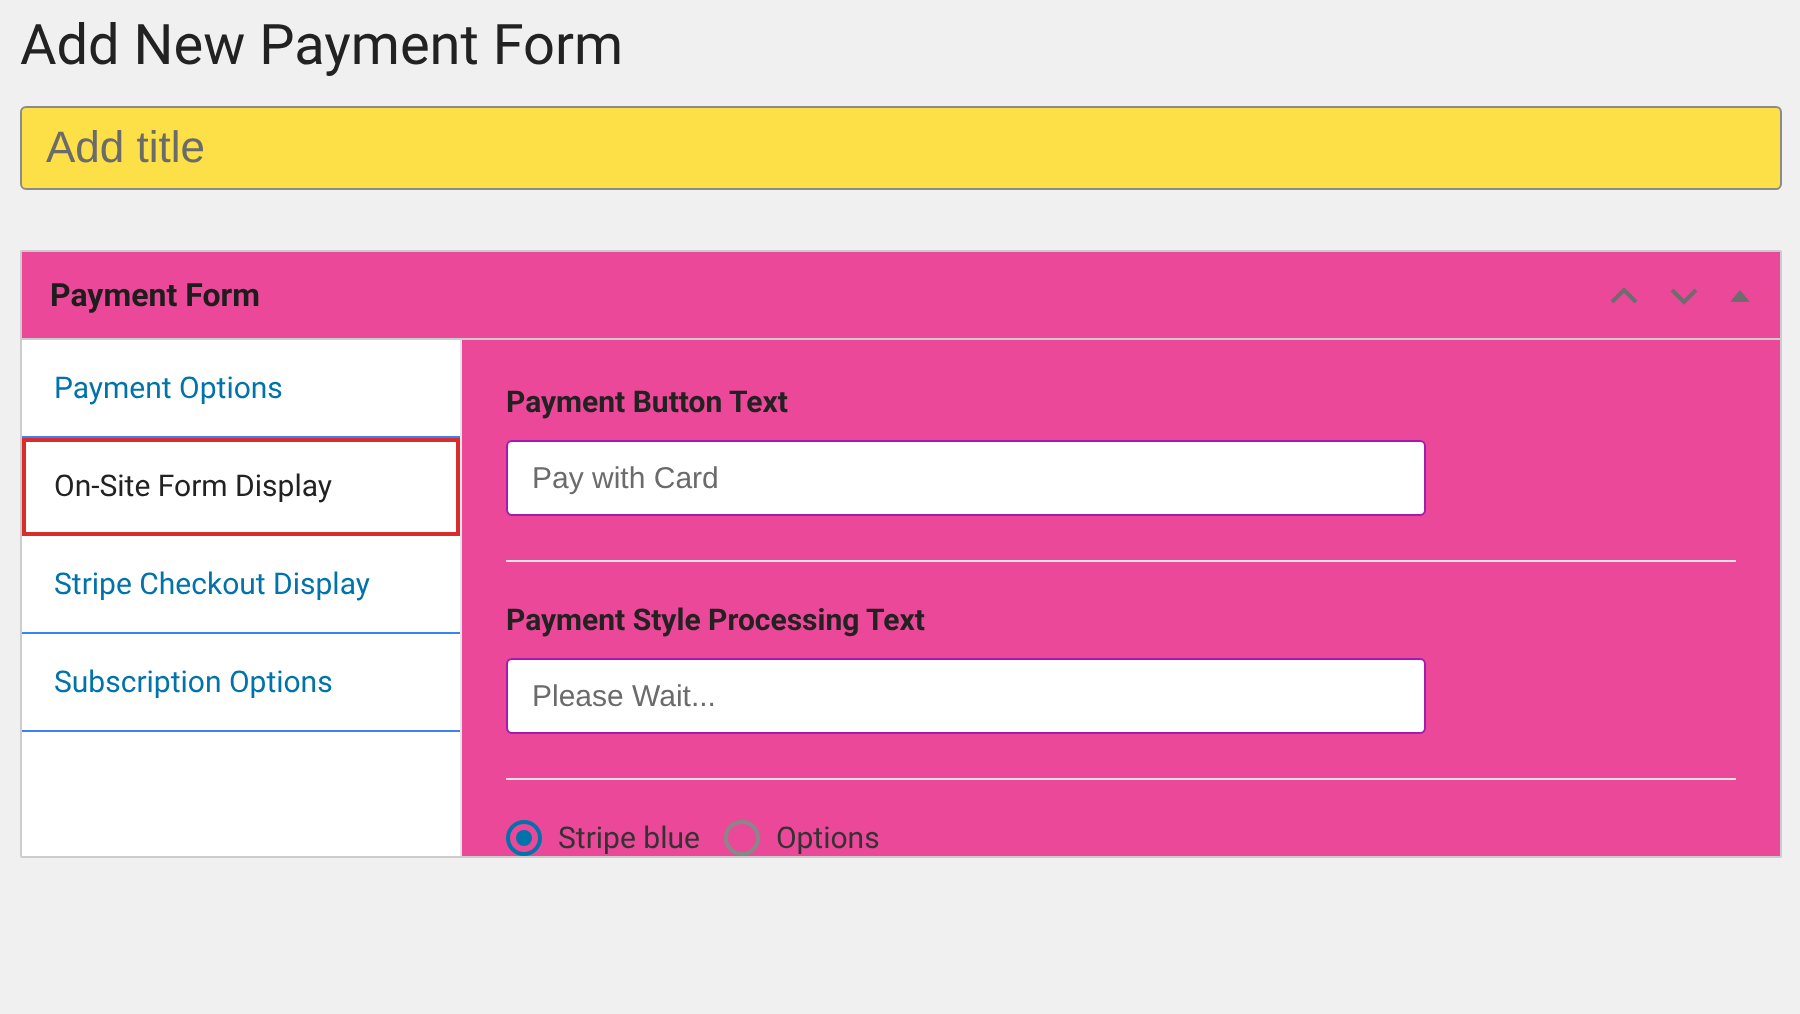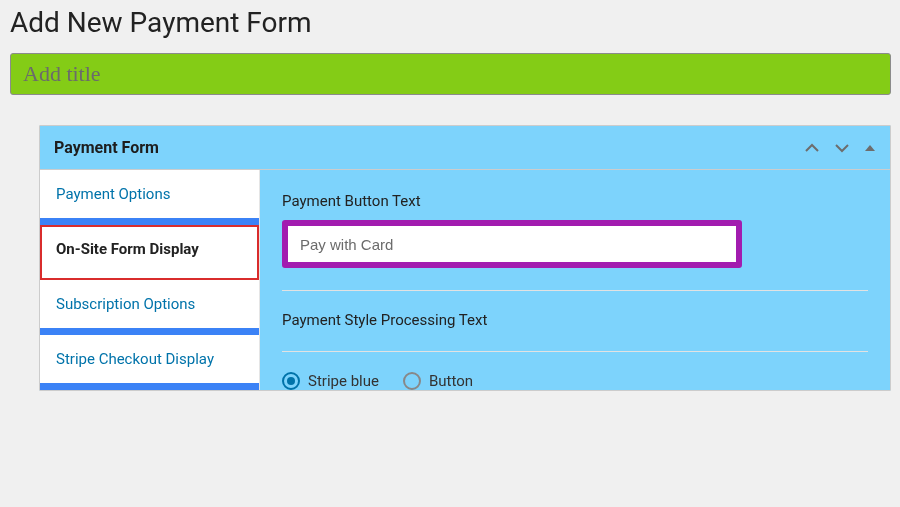--- a/index.html
+++ b/index.html
@@ -22,32 +22,30 @@
     color: #222;
     margin: 6px 0 14px 0;
   }
   .title-input {
     width: 100%;
     height: 42px;
     font-size: 22px;
     padding: 4px 12px;
     border: 1px solid #8b8b8b;
     border-radius: 3px;
-    background: #84cc16;
+    background: #fde047;
     color: #555;
     outline: none;
-    font-family: Liberation Serif, serif;
   }
   .title-input::placeholder { color: #6b6b6b; }
   .metabox {
     margin-top: 30px;
-    background: #7dd3fc;
+    background: #ec4899;
     border: 1px solid #ccc;
     border-radius: 1px;
-    margin-left: 29px;
   }
   .metabox-header {
     height: 44px;
     border-bottom: 1px solid #ccc;
     display: flex;
     align-items: center;
     padding: 0 14px;
     justify-content: space-between;
   }
   .metabox-header .mbh-title {
@@ -66,66 +64,66 @@
     display: flex;
   }
   .side-tabs {
     width: 220px;
     border-right: 1px solid #e5e5e5;
     background: #fff;
   }
   .side-tabs .tab {
     display: block;
     padding: 15px 16px;
-    border-bottom: 7px solid #3b82f6;
+    border-bottom: 1px solid #3b82f6;
     color: #0073aa;
     font-size: 15px;
     cursor: pointer;
   }
   .side-tabs .tab.active {
     color: #222;
-    font-weight: 700;
+    font-weight: 400;
     background: #fff;
     outline: 2px solid #d92c2c;
     outline-offset: -2px;
     border-bottom-color: transparent;
   }
   .content {
     flex: 1;
     padding: 22px 22px 0 22px;
   }
   .field-group {
     margin-bottom: 0;
   }
   .field-label {
     font-size: 15px;
-    font-weight: 400;
+    font-weight: 700;
     color: #222;
     margin-bottom: 10px;
   }
   .text-input {
     width: 460px;
-    height: 48px;
-    border: 6px solid #a21caf;
+    height: 38px;
+    border: 1px solid #a21caf;
     border-radius: 3px;
     padding: 4px 12px;
     font-size: 15px;
     color: #555;
     background: #fff;
   }
   .text-input::placeholder { color: #6b6b6b; }
   hr.sep {
     border: none;
     border-top: 1px solid #e2e2e2;
     margin: 22px 0 20px 0;
   }
   .radio-row {
     display: flex;
     align-items: center;
-    gap: 24px;
+    gap: 12px;
     margin-top: 10px;
   }
   .radio-item {
     display: flex;
     align-items: center;
     gap: 8px;
     font-size: 15px;
     color: #333;
     cursor: pointer;
   }
@@ -173,50 +171,51 @@
               <path d="M1 9 L6 3 L11 9 Z" fill="#6d6d6d"></path>
             </svg>
         </span>
       </div>
     </div>
 
     <div class="metabox-body">
       <div class="side-tabs">
         <div class="tab">Payment Options</div>
         <div class="tab active">On-Site Form Display</div>
+        <div class="tab">Stripe Checkout Display</div>
         <div class="tab">Subscription Options</div>
-        <div class="tab">Stripe Checkout Display</div>
       </div>
 
       <div class="content">
 
         <div class="field-group">
           <div class="field-label">Payment Button Text</div>
           <input type="text" class="text-input" placeholder="Pay with Card" style="">
         </div>
 
         <hr class="sep">
 
         <div class="field-group">
           <div class="field-label">Payment Style Processing Text</div>
+          <input type="text" class="text-input" placeholder="Please Wait..." style="">
         </div>
 
         <hr class="sep">
 
         <div class="field-group">
           <div class="radio-row">
             <label class="radio-item">
               <span class="radio-dot">
                   <span class="inner"></span>
                 </span>
               <span>Stripe blue</span>
             </label>
             <label class="radio-item">
               <span class="radio-dot unsel"></span>
-              <span>Button</span>
+              <span>Options</span>
             </label>
           </div>
         </div>
 
       </div>
     </div>
   </div>
 </div>
 
 </body></html>

